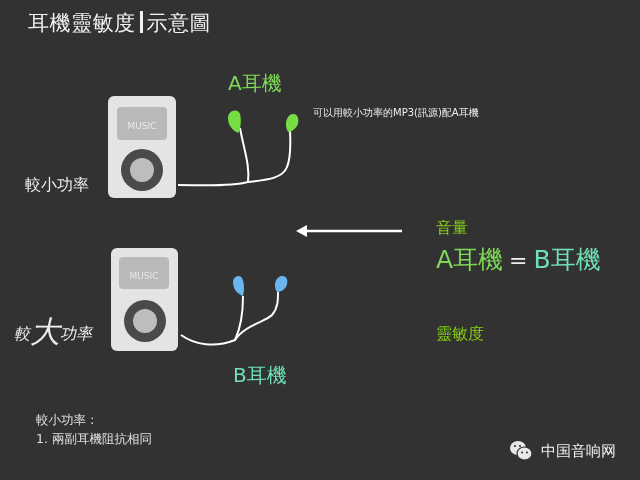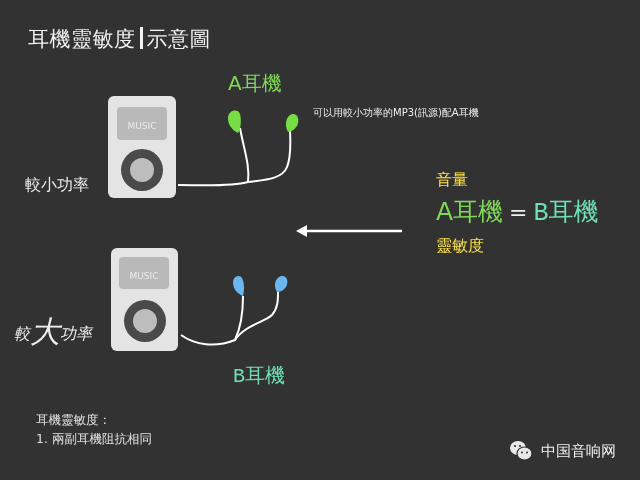--- a/index.html
+++ b/index.html
@@ -4,33 +4,33 @@
 <style>
   html, body { margin: 0; padding: 0; }
   body {
     width: 640px; height: 480px; overflow: hidden;
     background: #323232;
     font-family: "DejaVu Sans", "Liberation Sans", sans-serif;
     color: #eeeeee;
     position: relative;
   }
   .abs { position: absolute; }
-  .title { left: 28px; top: 9px; font-size: 21px; color: #f2f2f2; letter-spacing: 0.5px; white-space: nowrap; margin-top: 16px; }
+  .title { left: 28px; top: 9px; font-size: 21px; color: #f2f2f2; letter-spacing: 0.5px; white-space: nowrap; }
   .title .sep { display: inline-block; width: 3px; height: 22px; background: #f2f2f2; vertical-align: -3px; margin: 0 4px; }
   .lbl { font-size: 16px; color: #eeeeee; white-space: nowrap; }
   .green { color: #7ed957; }
-  .teal { color: #6fe0b4; font-family: Liberation Mono, monospace; }
+  .teal { color: #6fe0b4; }
   .earA { left: 228px; top: 70px; font-size: 20px; }
   .earB { left: 233px; top: 362px; font-size: 20px; }
   .note { left: 313px; top: 106px; font-size: 10px; color: #eeeeee; white-space: nowrap; }
   .small-power { left: 25px; top: 175px; font-size: 16px; text-align: center; }
   .big-power { left: 14px; top: 312px; font-size: 16px; font-style: italic; }
   .big-power .big { font-size: 30px; vertical-align: -3px; }
   .right-block { left: 436px; top: 170px; }
-  .right-block .head { font-size: 16px; color: #fde047; margin-bottom: 4px; }
+  .right-block .head { font-size: 16px; color: #84cc16; margin-bottom: 4px; margin-top: 48px; }
   .right-block .eq { font-size: 25px; white-space: nowrap; margin-bottom: 8px; }
   .right-block .eq .op { color: #eeeeee; margin: 0 6px; font-size: 22px; }
   .assume { left: 36px; top: 410px; font-size: 12.5px; color: #e0e0e0; line-height: 19px; }
   .brand { left: 509px; top: 440px; font-size: 15px; color: #f0f0f0; white-space: nowrap; }
   .brand .wx { display: inline-block; vertical-align: -6px; margin-right: 8px; }
   svg { position: absolute; left: 0; top: 0; }
 </style>
 </head>
 <body>
 
@@ -89,21 +89,21 @@
 
 <div class="abs right-block">
   <div class="head">音量</div>
   <div class="eq">
     <span class="green">A耳機</span><span class="op">=</span><span class="teal">B耳機</span>
   </div>
   <div class="head">靈敏度</div>
 </div>
 
 <div class="abs assume">
-  <div>耳機靈敏度：</div>
+  <div>較小功率：</div>
   <div>1. 兩副耳機阻抗相同</div>
 </div>
 
 <div class="abs brand">
   <span class="wx">
     <svg width="24" height="22" viewBox="0 0 24 22" style="position:static">
       <ellipse cx="9" cy="8" rx="8" ry="7" fill="#e8e8e8"></ellipse>
       <ellipse cx="15.5" cy="13.5" rx="7.5" ry="6.5" fill="#e8e8e8" stroke="#323232" stroke-width="1.2"></ellipse>
       <circle cx="6" cy="6" r="1.1" fill="#323232"></circle>
       <circle cx="11" cy="6" r="1.1" fill="#323232"></circle>

